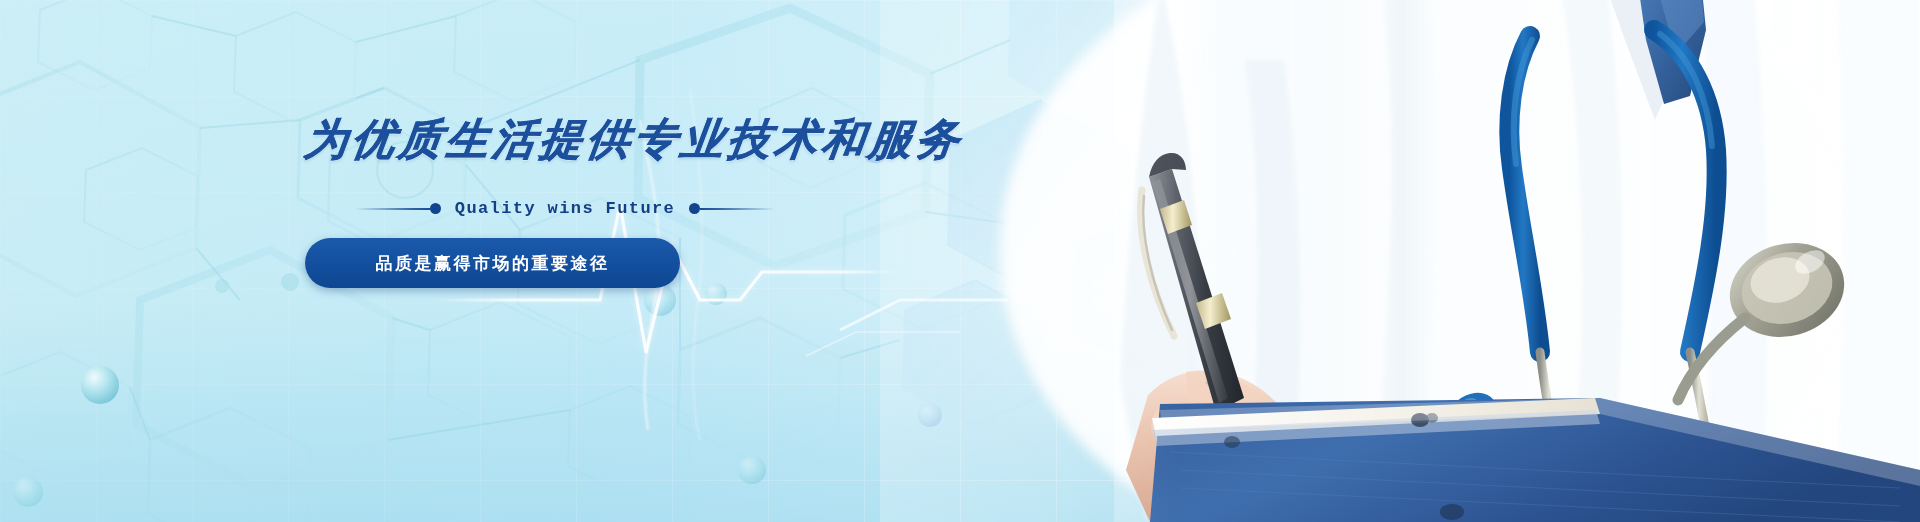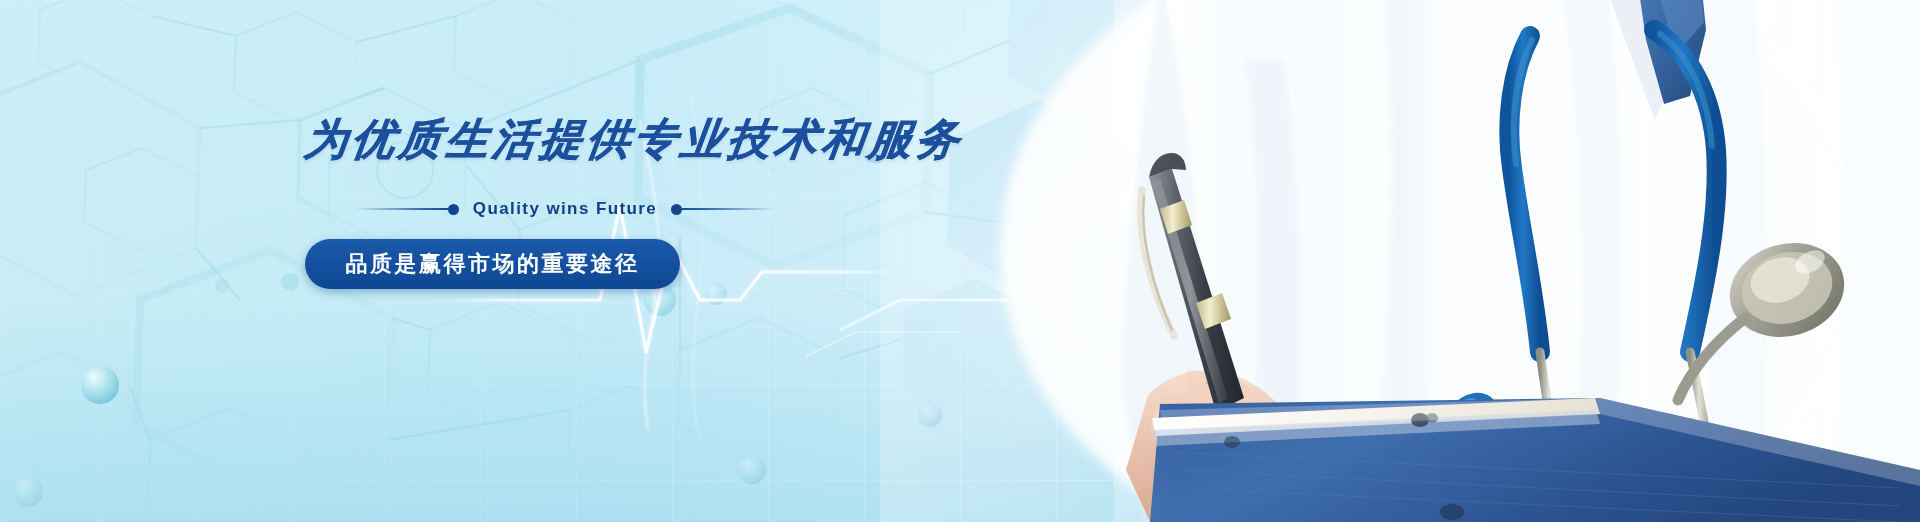--- a/index.html
+++ b/index.html
@@ -57,30 +57,30 @@
   }
   .divider{
     display:flex;align-items:center;margin-top:38px;margin-left:50px;width:420px;
   }
   .divider .rule{height:2px;flex:1;}
   .divider .rule.left{background:linear-gradient(to right, rgba(25,76,152,0) 0%, rgba(25,76,152,.85) 75%, #194c98 100%);}
   .divider .rule.right{background:linear-gradient(to left, rgba(25,76,152,0) 0%, rgba(25,76,152,.85) 75%, #194c98 100%);}
   .divider .dot{width:11px;height:11px;border-radius:50%;background:#12448f;flex:0 0 auto;}
   .divider .eng{
     padding:0 14px;font-size:17px;color:#133f84;white-space:nowrap;
-    font-family:Liberation Sans, sans-serif;font-weight:bold;letter-spacing:1.4px;
+    font-family:Liberation Mono, monospace;font-weight:bold;letter-spacing:1.4px;
   }
   .cta{
     margin-top:20px;width:375px;height:50px;border-radius:25px;
     background:linear-gradient(to bottom,#1b59ab 0%,#14509f 48%,#0e4793 100%);
     display:flex;align-items:center;justify-content:center;
     box-shadow:0 3px 9px rgba(16,63,130,.35);
   }
   .cta-label{
-    color:#fff;font-size:22px;font-weight:bold;letter-spacing:2.5px;
+    color:#fff;font-size:17px;font-weight:bold;letter-spacing:2.5px;
     font-family:"DejaVu Sans","Liberation Sans",sans-serif;white-space:nowrap;
   }
 </style>
 </head>
 <body>
 
 <div class="banner">
 
   <div class="bg-base"></div>
   <div class="bg-left-tint"></div>

